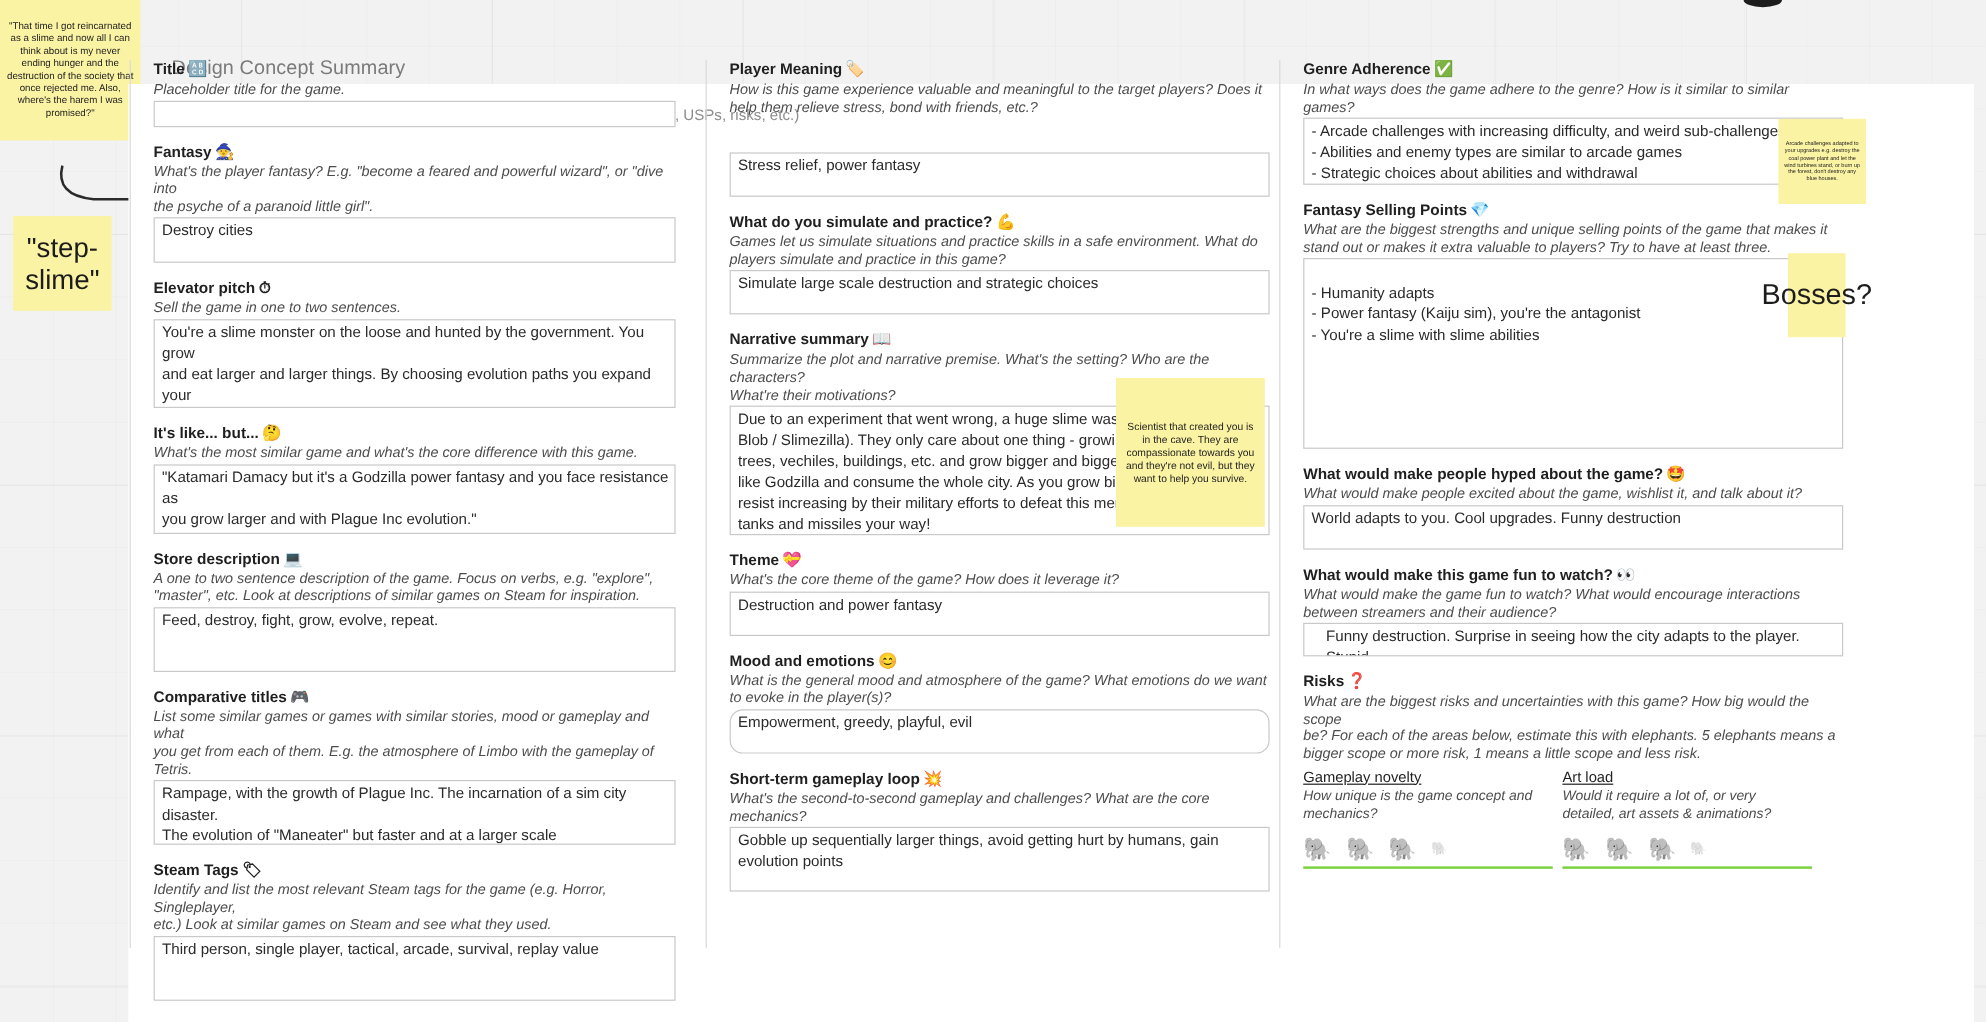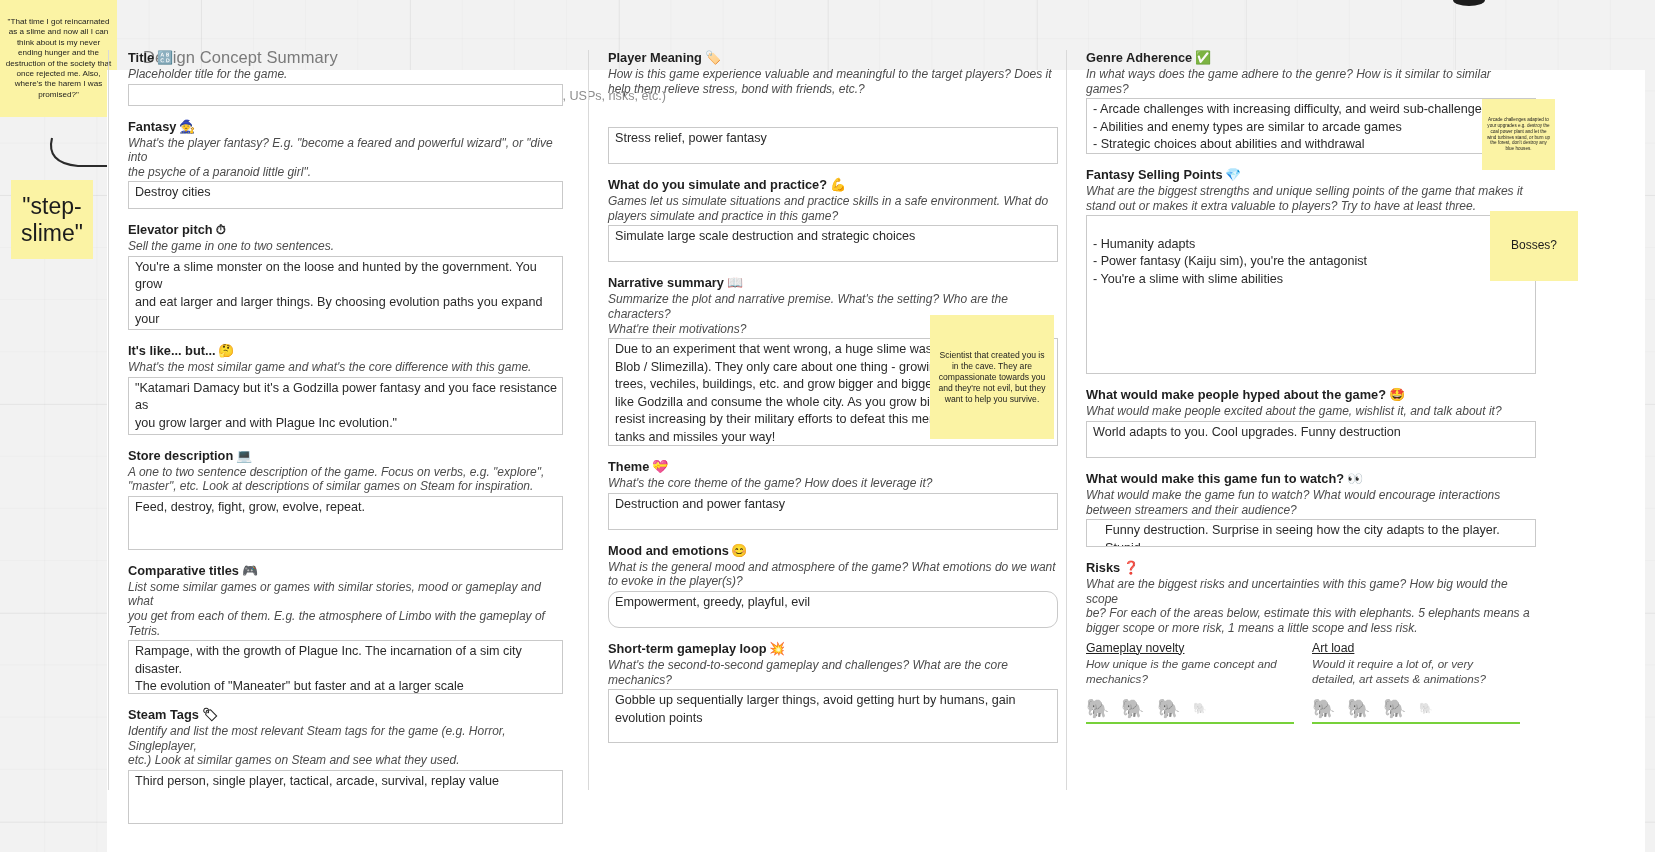--- a/index.html
+++ b/index.html
@@ -84,21 +84,21 @@
     font-size: 12.6px;
     color: #2a2a2a;
     line-height: 17.5px;
     padding: 2px 5px 2px 6px;
     box-sizing: border-box;
     white-space: pre-line;
     overflow: hidden;
   }
 
   
-  .risk-row { display: flex; gap: 18px; margin-top: 5px; }
+  .risk-row { display: flex; gap: 8px; margin-top: 5px; }
   .risk-item { width: 208px; }
   .risk-name {
     font-size: 12.3px;
     color: #1f1f1f;
     text-decoration: underline;
     margin-bottom: 1px;
   }
   .risk-help {
     font-size: 11.6px;
     font-style: italic;
@@ -135,22 +135,22 @@
   #note-stepslime span { display:block; line-height: 1.15; }
   #note-scientist {
     left: 930px; top: 315px; width: 124px; height: 124px;
     padding: 8px 6px; font-size: 8.6px;
   }
   #note-arcade {
     left: 1482px; top: 99px; width: 73px; height: 71px;
     padding: 6px 4px; font-size: 4.6px;
   }
   #note-bosses {
-    left: 1490px; top: 211px; width: 88px; height: 70px;
-    font-size: 12px;
+    left: 1490px; top: 211px; width: 48px; height: 70px;
+    font-size: 24px;
   }
 
   
   #arrow-svg { position: absolute; left: 30px; top: 130px; width: 140px; height: 60px; overflow: visible;}
 
   
   #top-ellipse {
     position: absolute;
     left: 1453px; top: -6px;
     width: 32px; height: 12px;
@@ -190,21 +190,21 @@
   <div class="col" id="col1">
       <div class="field">
         <div class="f-label"><span>Title</span><span class="emo">🔠</span></div>
         <div class="f-help">Placeholder title for the game.</div>
         <div class="f-box" style="height: 22px;"></div>
       </div>
       <div class="field">
         <div class="f-label"><span>Fantasy</span><span class="emo">🧙</span></div>
         <div class="f-help">What's the player fantasy? E.g. "become a feared and powerful wizard", or "dive into
 the psyche of a paranoid little girl".</div>
-        <div class="f-box" style="height: 28px;">Destroy cities</div>
+        <div class="f-box" style="height: 38px;">Destroy cities</div>
       </div>
       <div class="field">
         <div class="f-label"><span>Elevator pitch</span><span class="emo">⏱</span></div>
         <div class="f-help">Sell the game in one to two sentences.</div>
         <div class="f-box" style="height: 74px;">You're a slime monster on the loose and hunted by the government. You grow
 and eat larger and larger things. By choosing evolution paths you expand your
 abilities.</div>
       </div>
       <div class="field">
         <div class="f-label"><span>It's like... but...</span><span class="emo">🤔</span></div>

